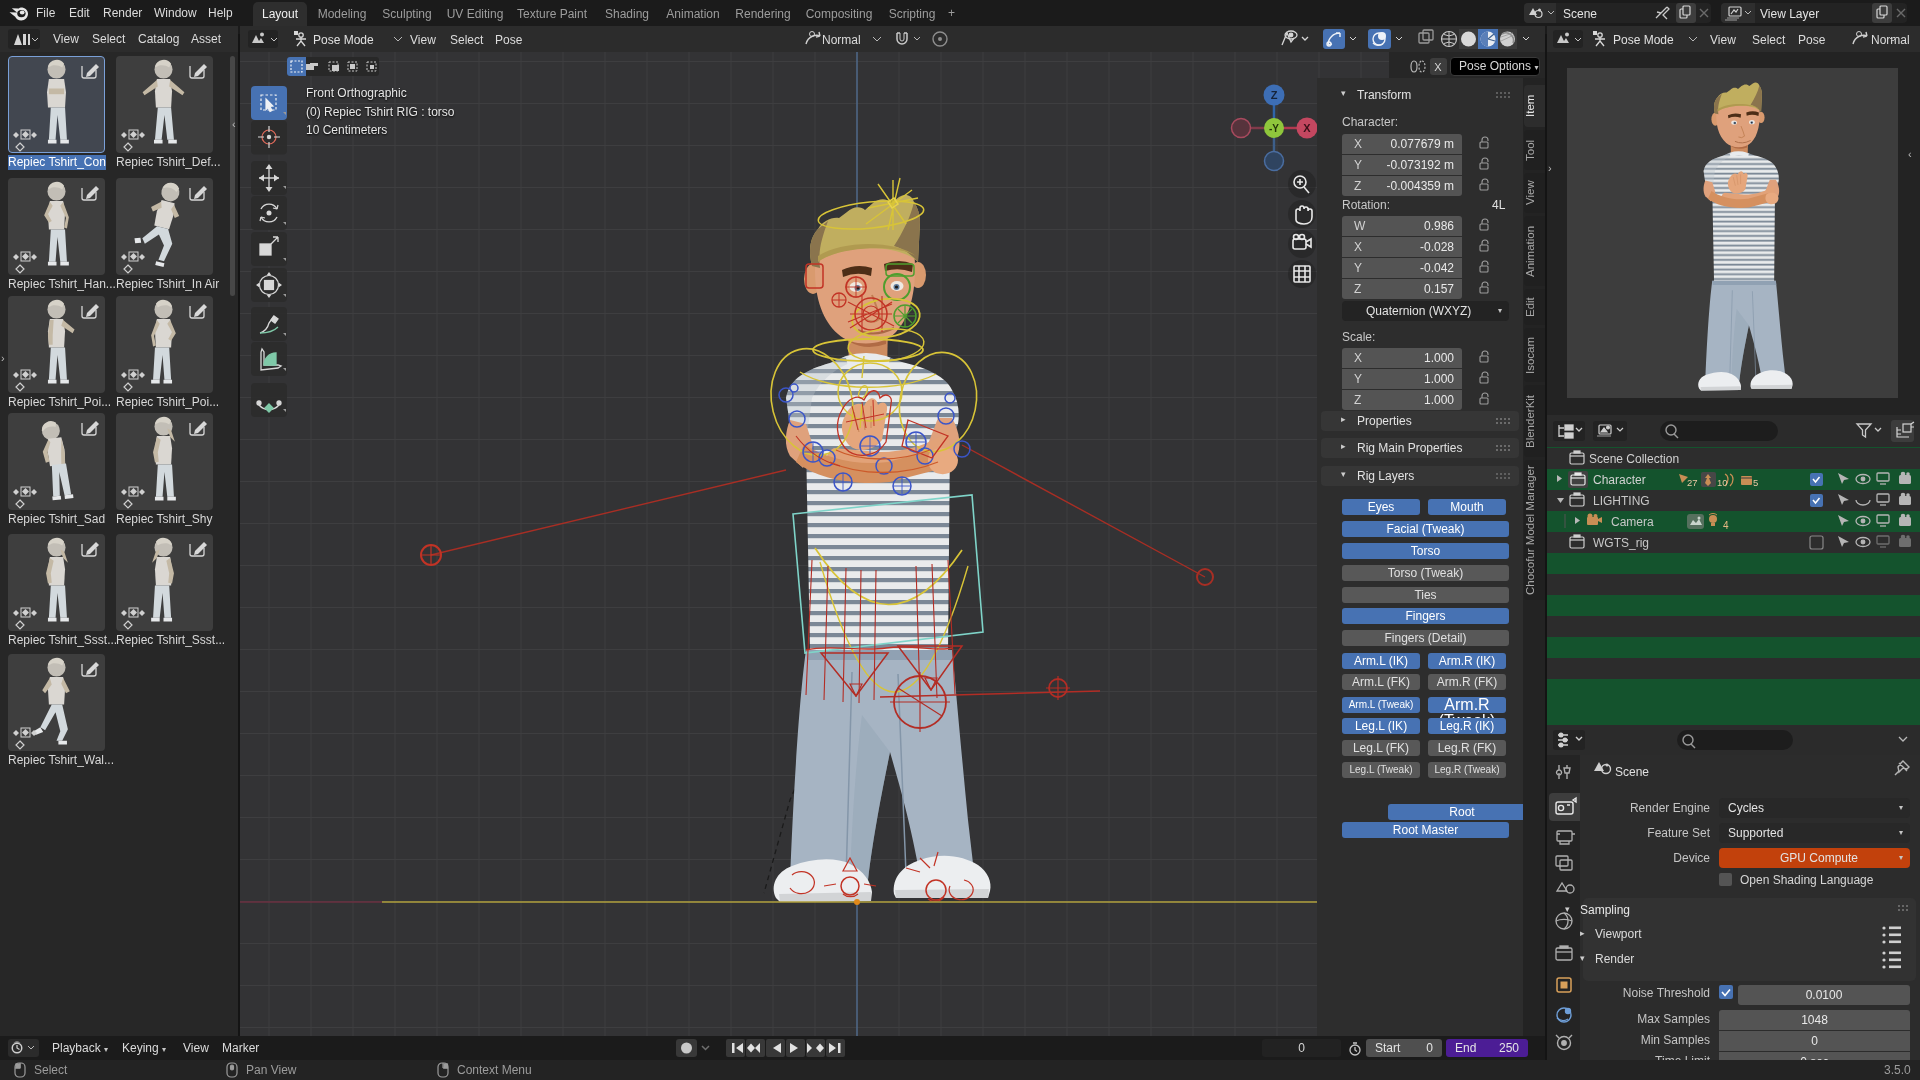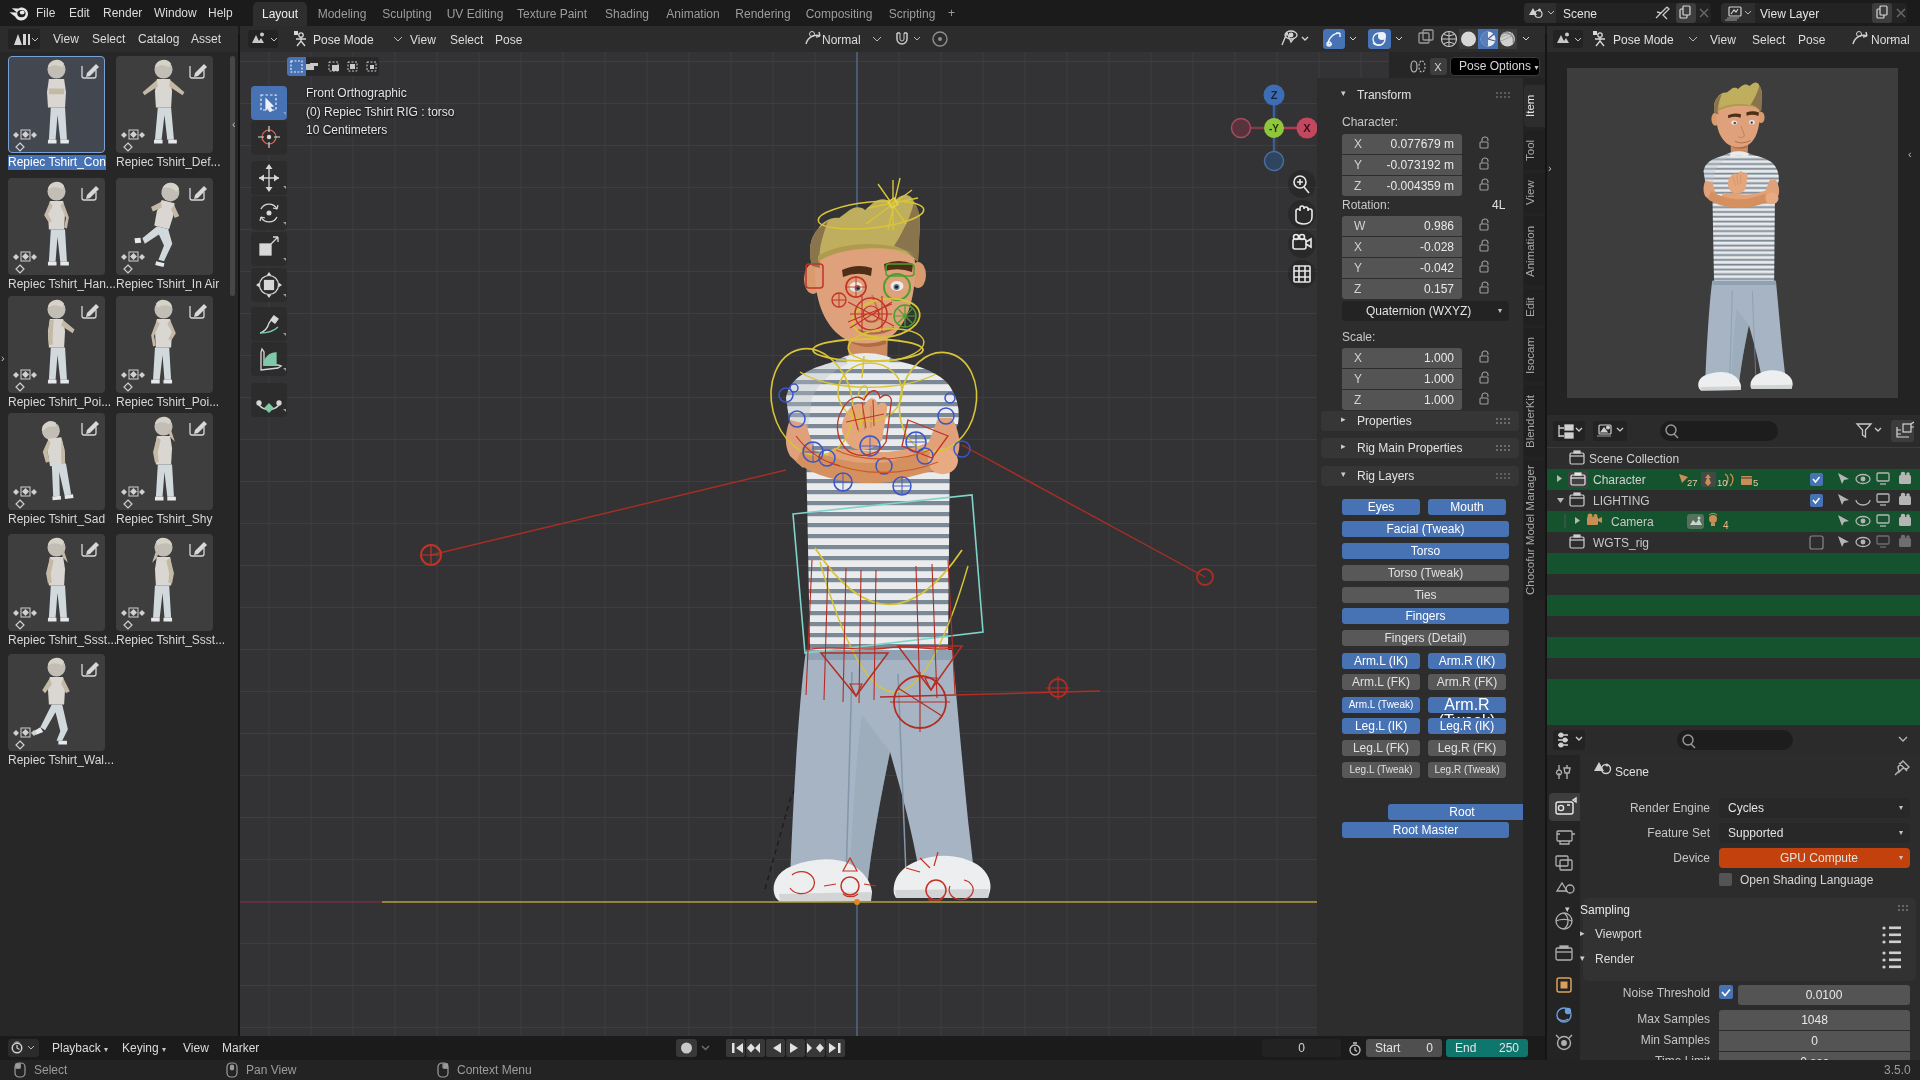--- a/index.html
+++ b/index.html
@@ -1147,21 +1147,21 @@
           <path d="M131,4 l5,5 l-5,5 Z"></path>
         <path d="M153,4 v10 l7,-5 Z M162,4 h2.5 v10 h-2.5 Z"></path>
       </g>
     </svg>
     <div class="abs" style="left:1262px;top:3px;width:79px;height:18px;background:#222222;border-radius:3px;color:#d5d5d5;text-align:center;line-height:18px;">0</div>
     <svg class="abs" style="left:1348px;top:6px;" width="14" height="14" viewBox="0 0 14 14">
         <circle cx="7" cy="8" r="5" stroke="#c5c5c5" fill="none" stroke-width="1.3"></circle>
         <path d="M7,5 v3 l2,1.5 M5,1 h4" stroke="#c5c5c5" fill="none" stroke-width="1.3"></path>
       </svg>
     <div class="abs" style="left:1366px;top:3px;width:76px;height:18px;background:#4f4f4f;border-radius:3px;color:#e5e5e5;line-height:18px;"><span style="margin-left:9px;">Start</span><span style="position:absolute;right:9px;">0</span></div>
-    <div class="abs" style="left:1446px;top:3px;width:82px;height:18px;background:#0f766e;border-radius:3px;color:#e5e5e5;line-height:18px;"><span style="margin-left:9px;">End</span><span style="position:absolute;right:9px;">250</span></div>
+    <div class="abs" style="left:1446px;top:3px;width:82px;height:18px;background:#4c1d95;border-radius:3px;color:#e5e5e5;line-height:18px;"><span style="margin-left:9px;">End</span><span style="position:absolute;right:9px;">250</span></div>
   </div>
 
   <div id="statusbar" class="abs">
     <svg class="abs" style="left:14px;top:2px;" width="460" height="16" viewBox="0 0 460 16">
       <g stroke="#9c9c9c" fill="none" stroke-width="1.2">
         <rect x="1" y="1" width="10" height="14" rx="4"></rect>
           <path d="M6,1 v5 M1,6 h5"></path>
           <rect x="2" y="2" width="4" height="4" fill="#9c9c9c"></rect>
         <rect x="213" y="1" width="10" height="14" rx="4"></rect>
           <rect x="216.5" y="3" width="3" height="5" rx="1.5" fill="#9c9c9c"></rect>

